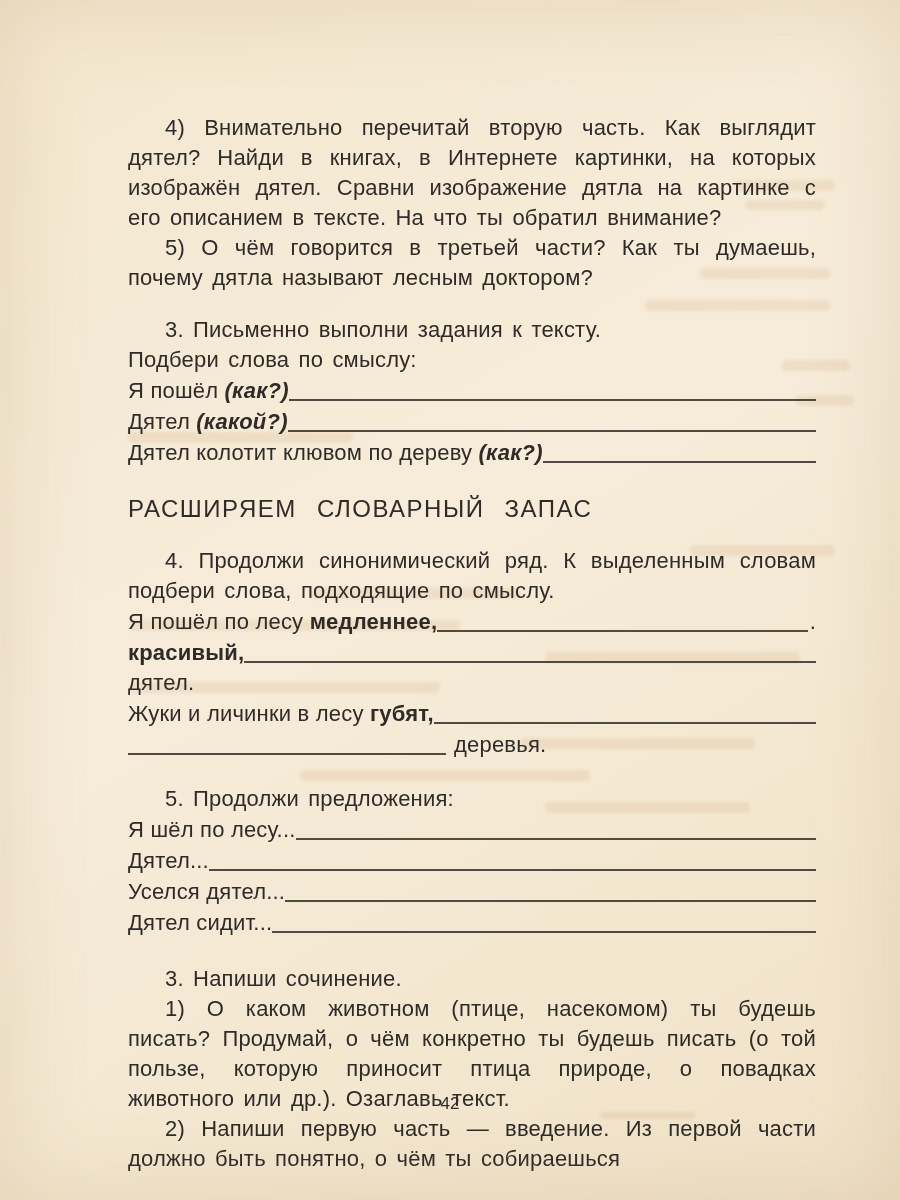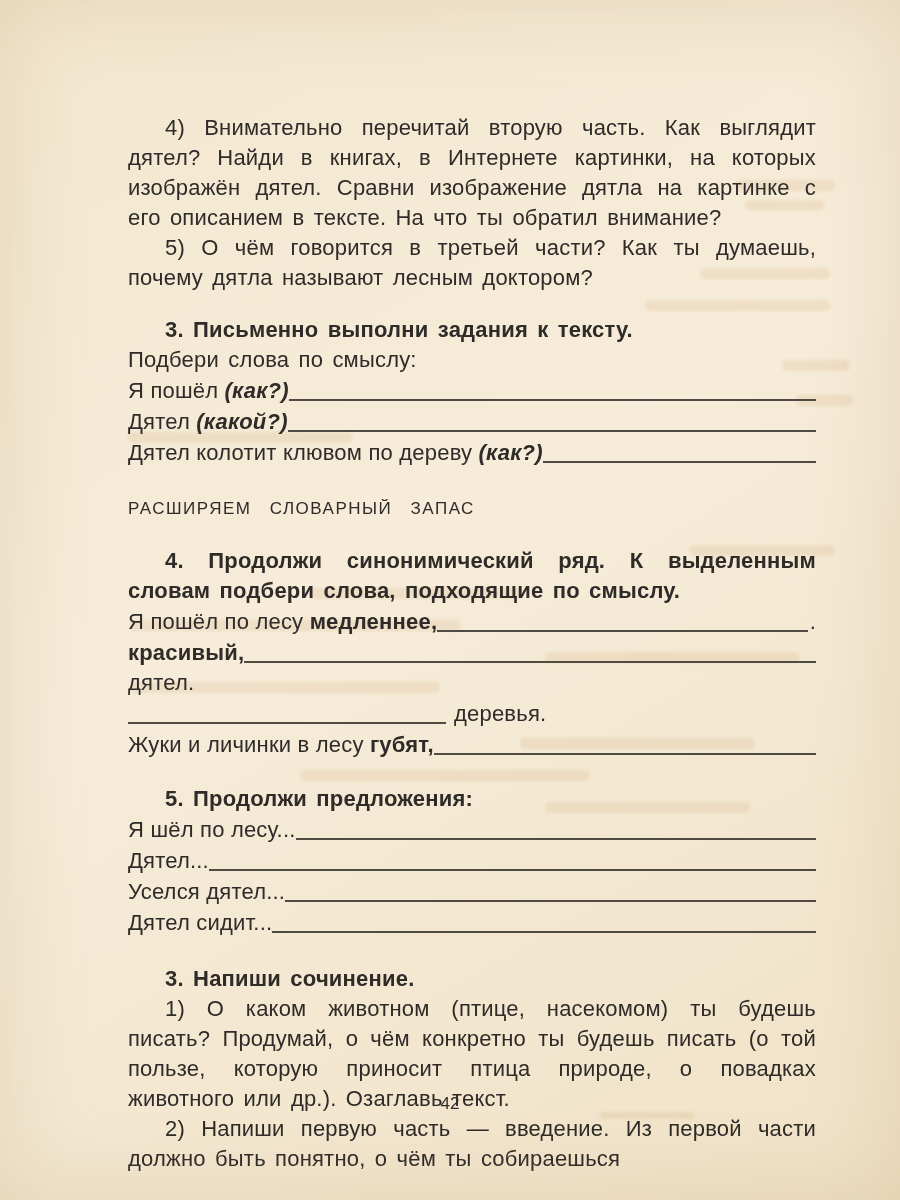--- a/index.html
+++ b/index.html
@@ -26,30 +26,30 @@
     background:rgba(197,141,80,0.13);
     border-radius:5px;
     filter:blur(1.5px);
   }
   .content {
     position:absolute; left:128px; top:72px; width:688px;
     font-size:22px; line-height:30px; letter-spacing:0.2px;margin-top:41px;
   }
   .para { text-align:justify; word-spacing:3px; }
   .indent { text-indent:37px; }
-  .heading { font-weight:700; }
+  .heading { font-weight:400; }
   .b { font-weight:700; }
   .hint { font-style:italic; font-weight:700; white-space:pre; }
   .lbl { white-space:pre; }
   .mt22 { margin-top:22px; }
   .mt24 { margin-top:24px; }
   .mt20 { margin-top:20px; }
   .mt26 { margin-top:26px; }
   .section-heading {
-    font-size:17px; line-height:34px;
+    font-size:24px; line-height:34px;
     letter-spacing:1.5px; word-spacing:12px;
     color:#2e2b28;
   }
   .fill-row {
     display:flex; align-items:flex-end;
     min-height:31px;
   }
   .blank {
     flex:1 1 auto;
     border-bottom:2px solid #4f4a42;
@@ -123,27 +123,27 @@
       <span class="lbl tail">.</span>
     </div>
 
     <div class="fill-row">
       <span class="lbl b">красивый,</span>
       <span class="blank"></span>
     </div>
     <p class="para">дятел.</p>
 
     <div class="fill-row">
-      <span class="blank blank-fixed"></span>
-      <span class="lbl cont-lbl">деревья.</span>
-    </div>
-    <div class="fill-row">
       <span class="lbl">Жуки и личинки в лесу </span>
       <span class="lbl b">губят,</span>
       <span class="blank"></span>
+    </div>
+    <div class="fill-row">
+      <span class="blank blank-fixed"></span>
+      <span class="lbl cont-lbl">деревья.</span>
     </div>
 
     <p class="para indent heading mt24">5. Продолжи предложения:</p>
 
     <div class="fill-row">
       <span class="lbl">Я шёл по лесу...</span>
       <span class="blank"></span>
     </div>
     <div class="fill-row">
       <span class="lbl">Дятел...</span>

